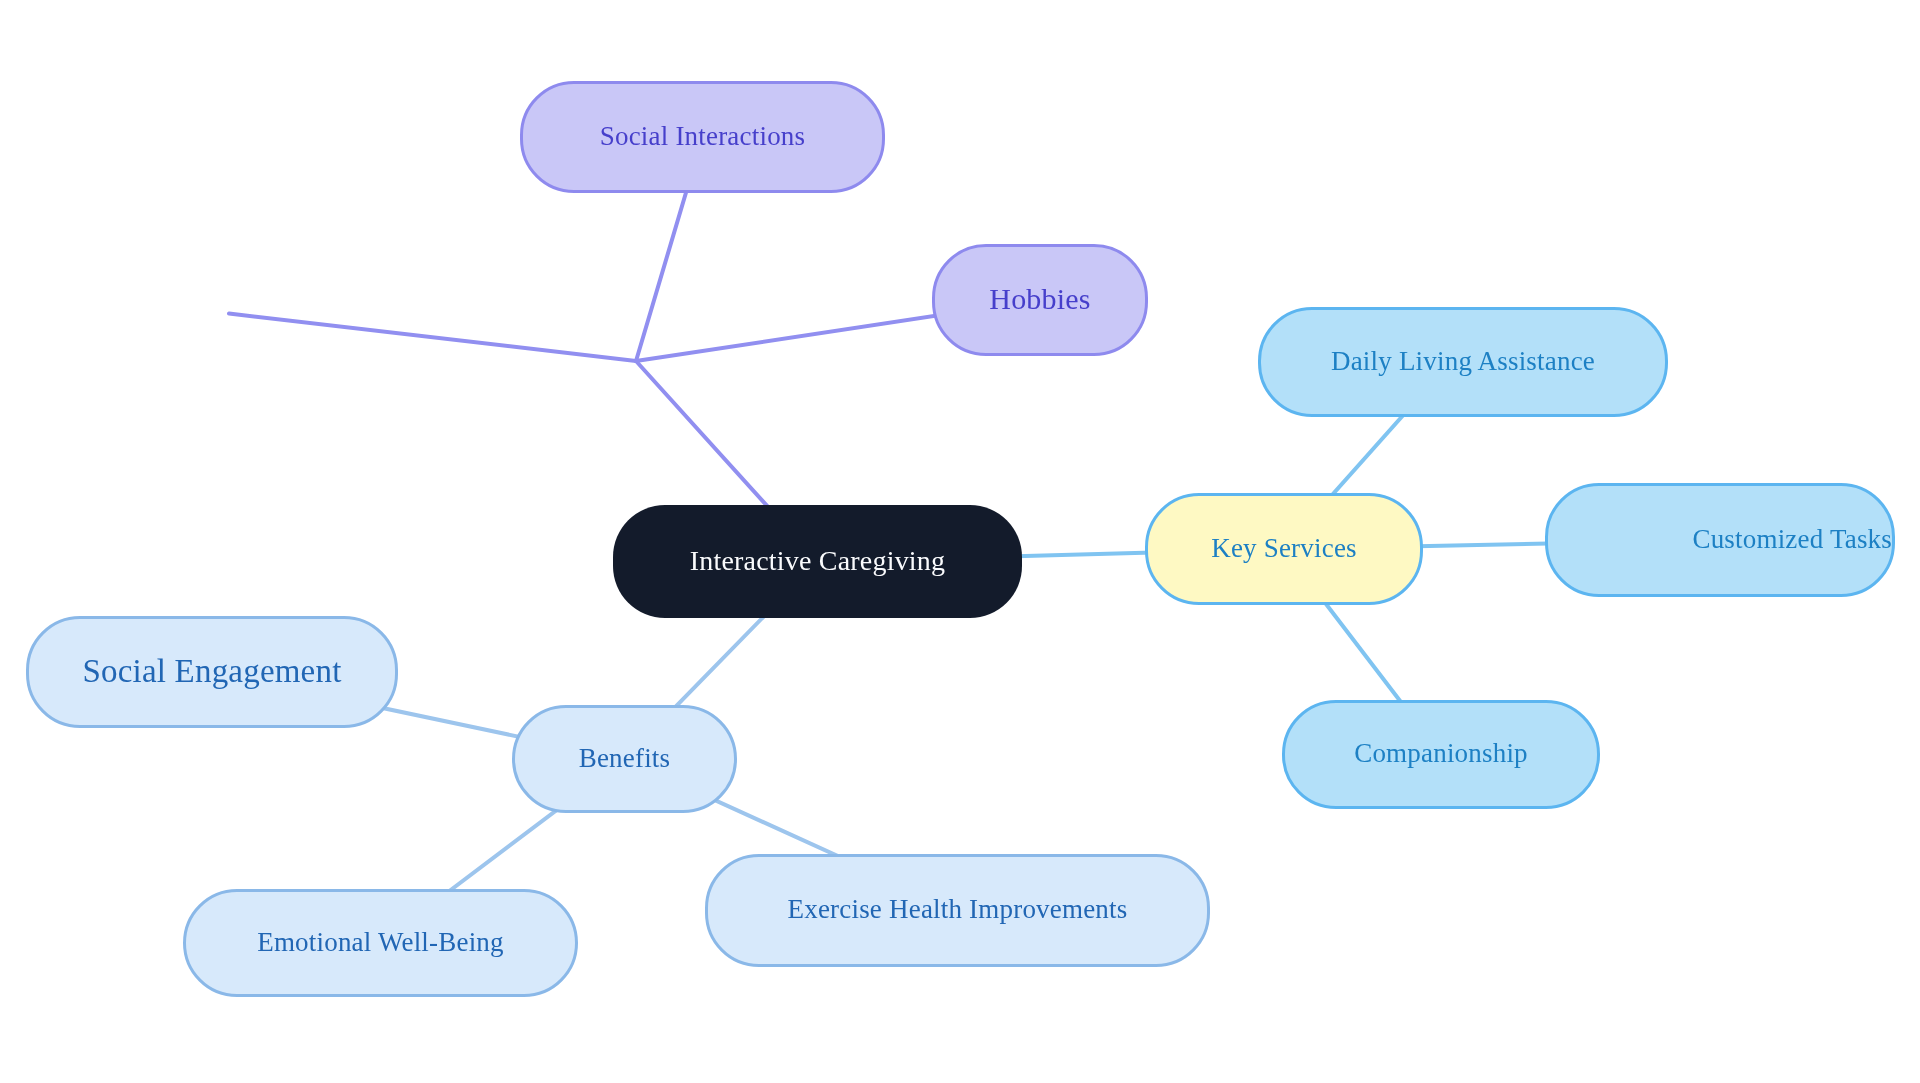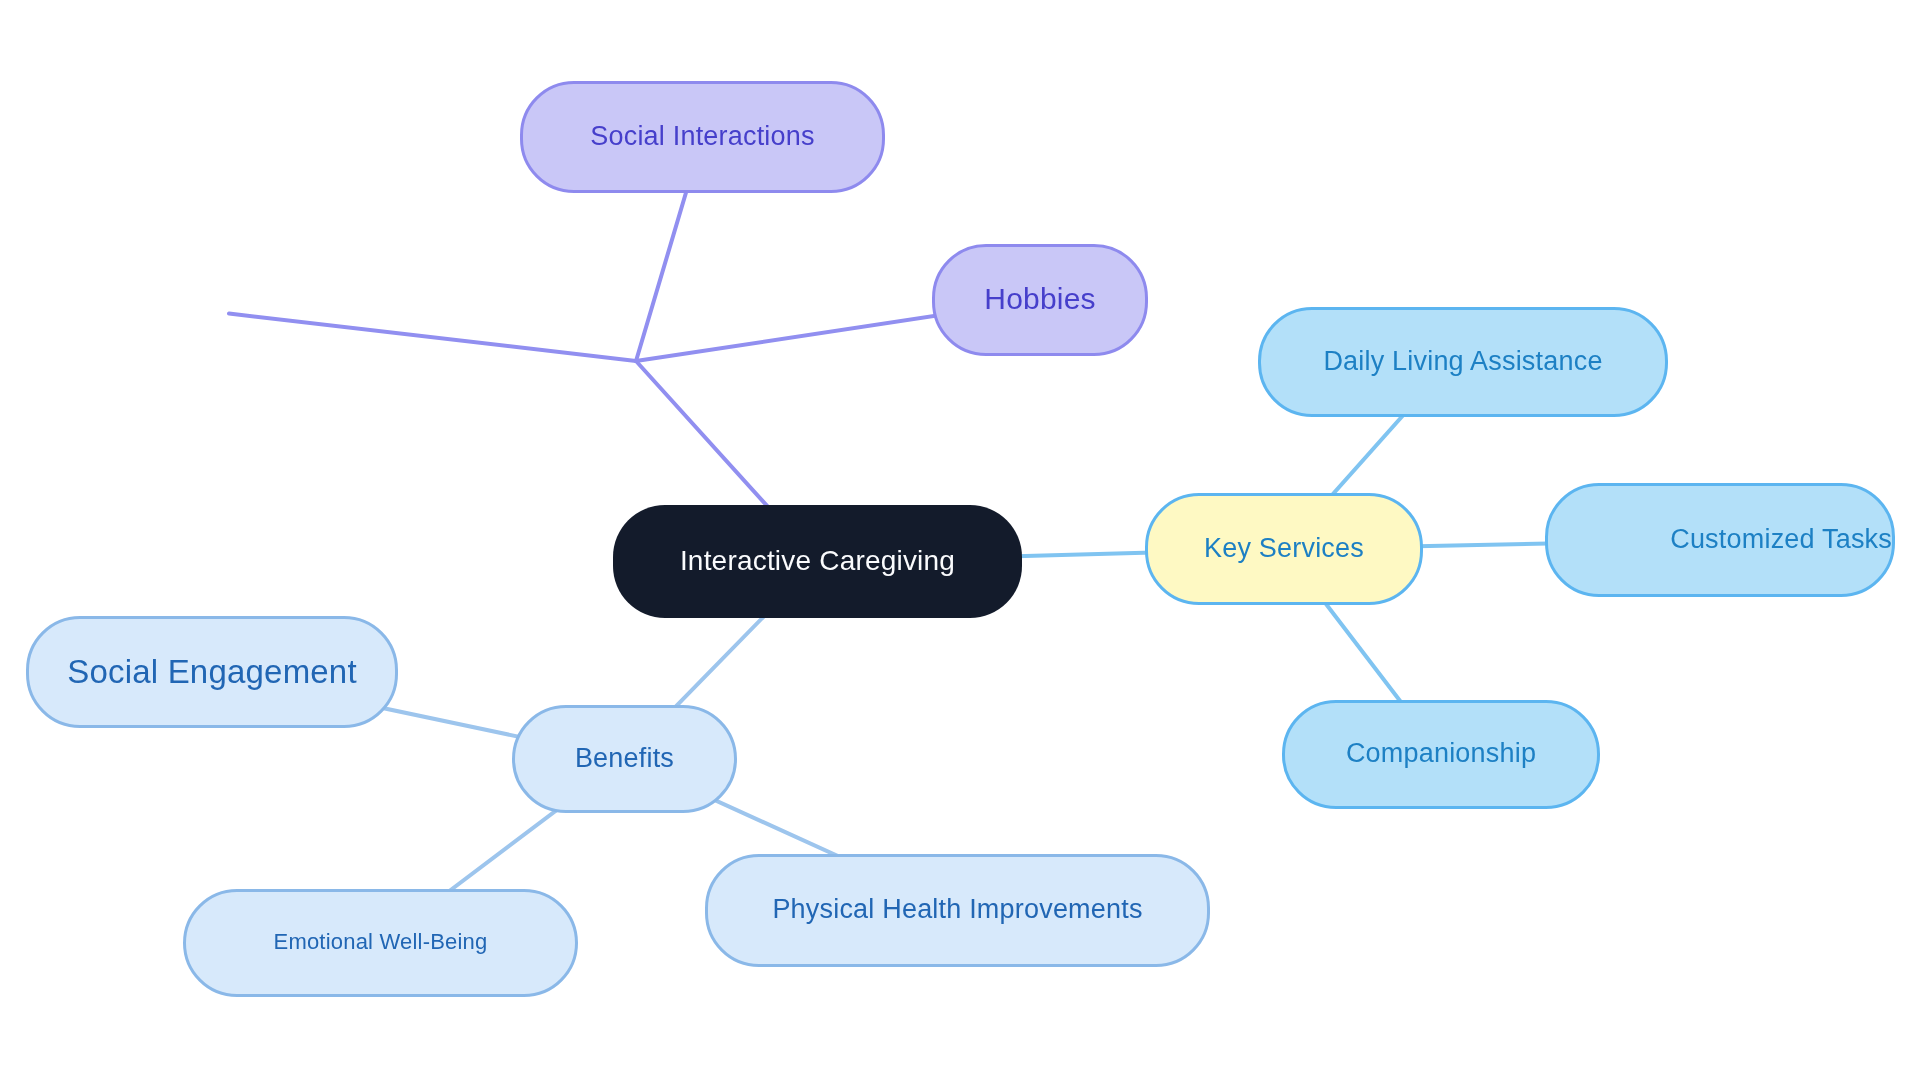--- a/index.html
+++ b/index.html
@@ -28,20 +28,21 @@
     display: flex;
     align-items: center;
     justify-content: center;
     box-sizing: border-box;
     border-radius: 54px;
     border: 3px solid transparent;
     font-size: 27px;
     letter-spacing: 0.2px;
     white-space: nowrap;
     z-index: 2;
+    font-family: Liberation Serif, serif;
   }
   .node.root {
     border: none;
     font-size: 28px;
     border-radius: 52px;
   }
   .node span {
     display: block;
     line-height: 1;
     transform: translateY(-1px);
@@ -86,19 +87,19 @@
     </div>
     <div class="node" style="left: 1282px; top: 700px; width: 318px; height: 109px; background: rgb(179, 224, 249); border-color: rgb(92, 181, 240); color: rgb(29, 128, 196); font-size: 27px;">
       <span>Companionship</span>
     </div>
     <div class="node" style="left: 512px; top: 705px; width: 225px; height: 108px; background: rgb(215, 233, 251); border-color: rgb(138, 184, 232); color: rgb(33, 102, 180); font-size: 27px;">
       <span>Benefits</span>
     </div>
     <div class="node" style="left: 26px; top: 616px; width: 372px; height: 112px; background: rgb(215, 233, 251); border-color: rgb(138, 184, 232); color: rgb(33, 102, 180); font-size: 33px;">
       <span>Social Engagement</span>
     </div>
-    <div class="node" style="left: 183px; top: 889px; width: 395px; height: 108px; background: rgb(215, 233, 251); border-color: rgb(138, 184, 232); color: rgb(33, 102, 180); font-size: 22px;">
+    <div class="node" style="left: 183px; top: 889px; width: 395px; height: 108px; background: rgb(215, 233, 251); border-color: rgb(138, 184, 232); color: rgb(33, 102, 180); font-size: 27px;">
       <span>Emotional Well-Being</span>
     </div>
     <div class="node" style="left: 705px; top: 854px; width: 505px; height: 113px; background: rgb(215, 233, 251); border-color: rgb(138, 184, 232); color: rgb(33, 102, 180); font-size: 27px;">
-      <span>Physical Health Improvements</span>
+      <span>Exercise Health Improvements</span>
     </div>
   </div>
 
 </body></html>

